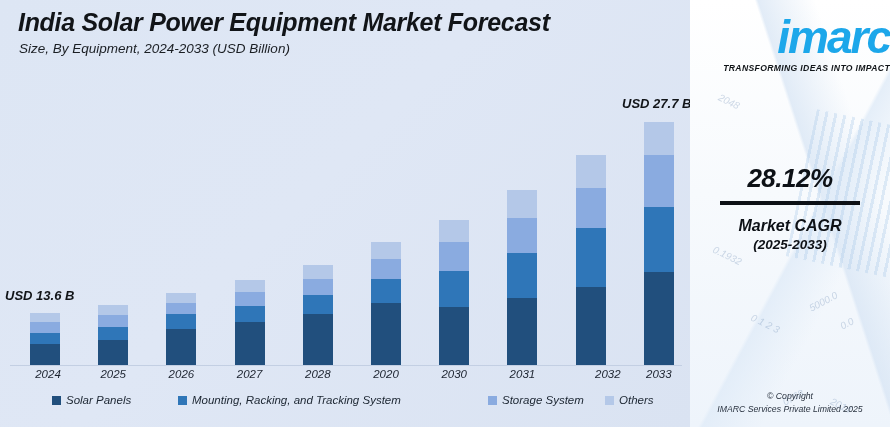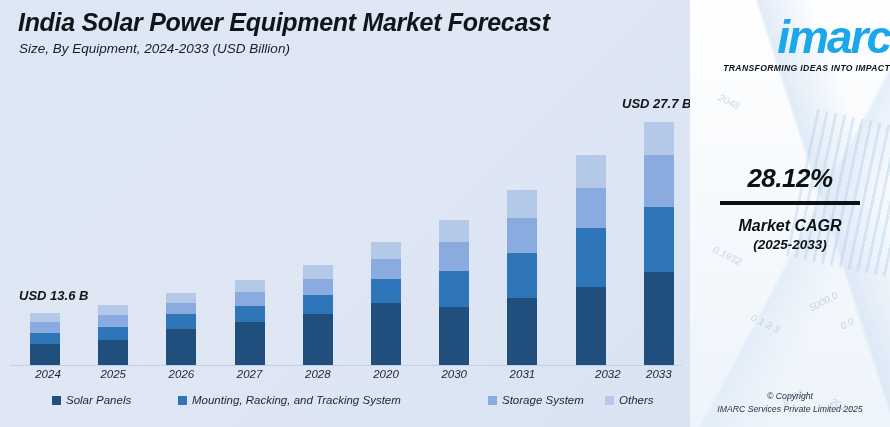--- a/index.html
+++ b/index.html
@@ -52,21 +52,21 @@
   }
   .xlab{
     position:absolute;top:0;width:60px;text-align:center;
     font-size:11.5px;color:#1d2430;
   }
 
   .callout{
     position:absolute;font-size:13px;font-weight:bold;color:#111418;
     white-space:nowrap;
   }
-  .callout.start{left:5px;top:288px;margin-left:14px;}
+  .callout.start{left:5px;top:288px;}
   .callout.end{left:622px;top:96px;}
 
   
   .legend{
     position:absolute;left:0;top:394px;width:690px;height:24px;
   }
   .legend-item{
     position:absolute;top:0;display:flex;align-items:center;gap:5px;
     font-size:11.5px;color:#1b2531;white-space:nowrap;
   }

